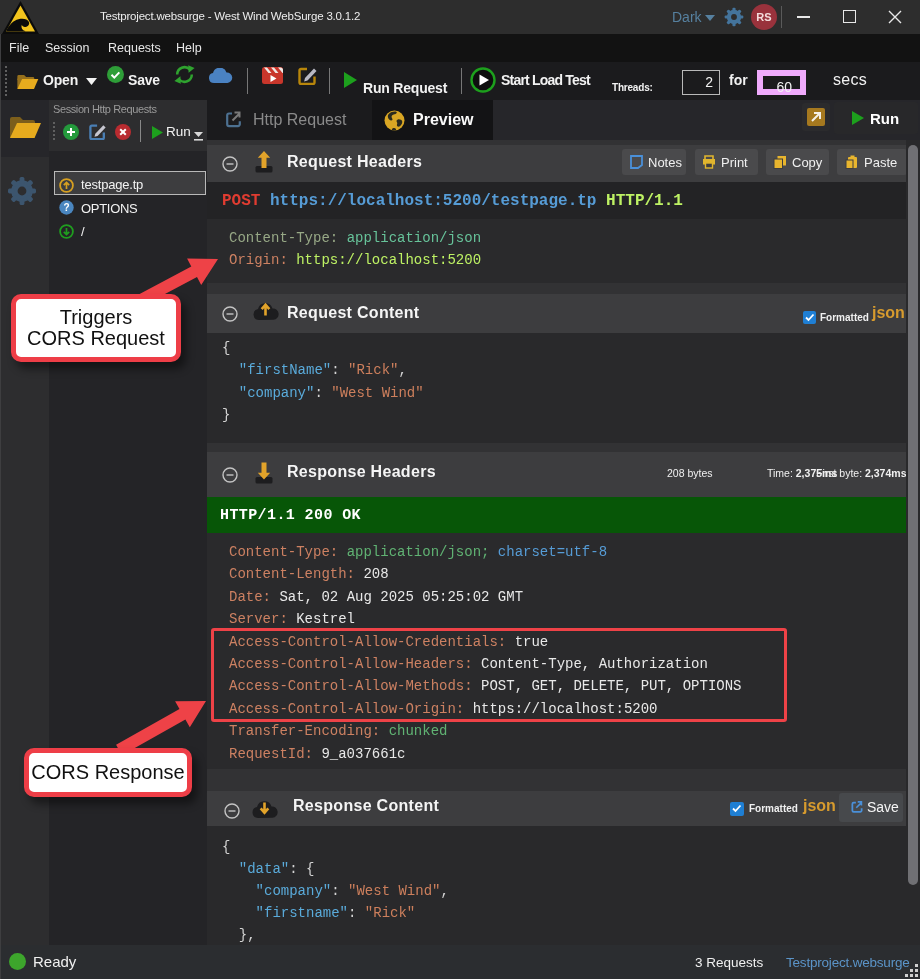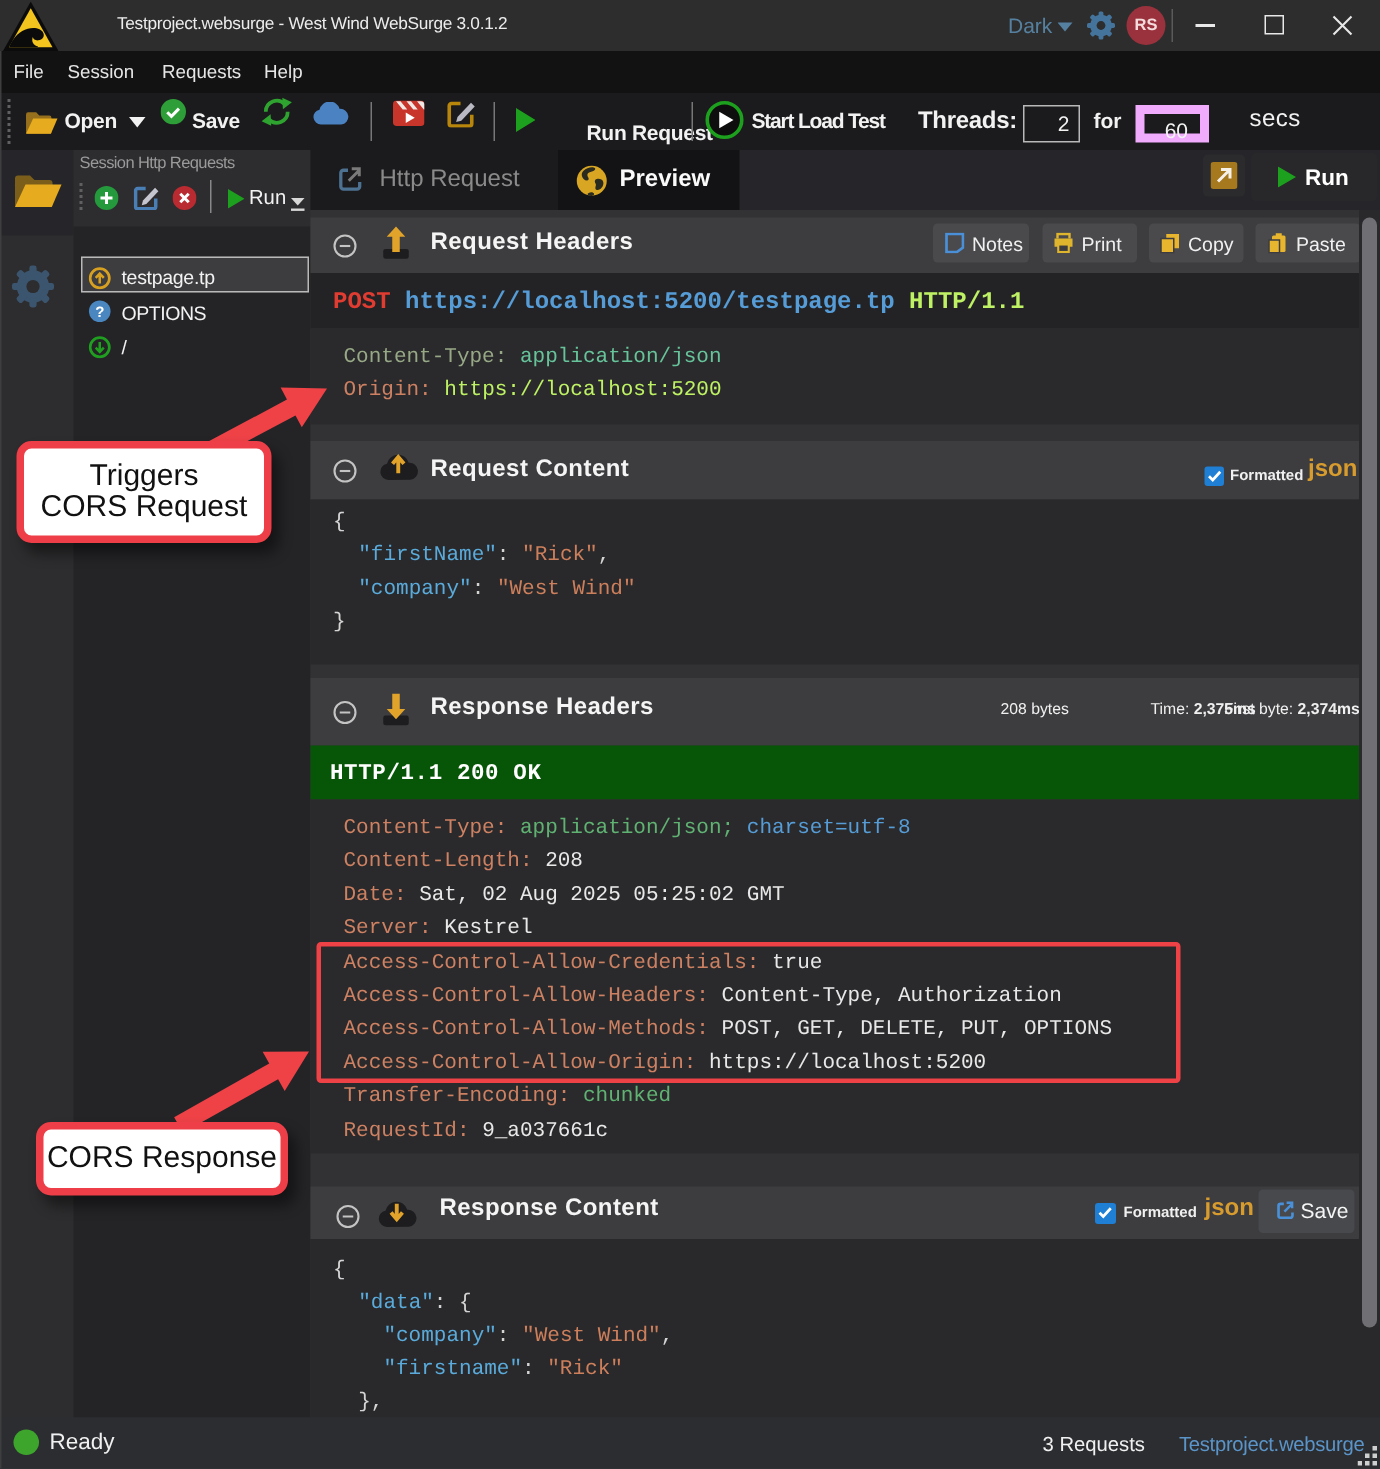--- a/index.html
+++ b/index.html
@@ -17,21 +17,21 @@
 </style>
 </head>
 <body>
 
 <div class="abs" style="left:0;top:0;width:920px;height:34px;background:#2d2d2d;">
   <svg class="abs" style="left:2px;top:1px;" width="37" height="33" viewBox="0 0 37 33">
     <polygon points="18.5,0 37,33 0,33" fill="#0b0b0b"></polygon>
     <polygon points="18.5,4.5 33,30.5 4,30.5" fill="#f2c41d"></polygon>
     <path d="M4,30.5 C7,23.5 11.5,19.5 16.5,18.2 C21.5,17 25.5,18.3 26.8,20.8 C28,23.2 26.3,25.6 23.5,25.9 C21.6,26.1 20.2,25.2 19.9,23.7 C18.7,26.6 20.3,29.3 23.4,30 L23,30.5 Z" fill="#0b0b0b"></path>
   </svg>
-  <div class="abs" style="left:78px;top:10px;font-size:11.5px;letter-spacing:-0.2px;color:#ececec;text-align:right;">Testproject.websurge - West Wind WebSurge 3.0.1.2</div>
+  <div class="abs" style="left:100px;top:10px;font-size:11.5px;letter-spacing:-0.2px;color:#ececec;text-align:right;">Testproject.websurge - West Wind WebSurge 3.0.1.2</div>
   <div class="abs" style="left:672px;top:9px;font-size:14px;color:#56809f;">Dark</div>
   <svg class="abs" style="left:705px;top:14px;" width="11" height="8">
       <polygon points="0,1 10,1 5,7" fill="#56809f"></polygon>
     </svg>
   <svg class="abs" style="left:724px;top:7px;" width="20" height="20" viewBox="0 0 30 30">
   <circle cx="15" cy="15" r="10.8" fill="#44749c"></circle>
   <rect x="12.6" y="1" width="4.8" height="6.5" rx="1.6" fill="#44749c" transform="rotate(0 15 15)"></rect>
 <rect x="12.6" y="1" width="4.8" height="6.5" rx="1.6" fill="#44749c" transform="rotate(45 15 15)"></rect>
 <rect x="12.6" y="1" width="4.8" height="6.5" rx="1.6" fill="#44749c" transform="rotate(90 15 15)"></rect>
 <rect x="12.6" y="1" width="4.8" height="6.5" rx="1.6" fill="#44749c" transform="rotate(135 15 15)"></rect>
@@ -89,28 +89,28 @@
     <polygon points="8.5,8 14.5,11.5 8.5,15" fill="#fff"></polygon>
   </svg>
   <svg class="abs" style="left:298px;top:4px;" width="20" height="19" viewBox="0 0 20 19">
     <path d="M9,3 h-6 a1.5,1.5 0 0 0 -1.5,1.5 v12 a1.5,1.5 0 0 0 1.5,1.5 h12 a1.5,1.5 0 0 0 1.5,-1.5 v-6" stroke="#b8860b" stroke-width="2.4" fill="none"></path>
     <path d="M7,12 l9,-9.5 l2.5,2.5 l-9,9.5 l-3.4,0.9 z" fill="#b9b9c4"></path>
   </svg>
   <div class="abs" style="left:329px;top:6px;width:1px;height:26px;background:#777;"></div>
   <svg class="abs" style="left:344px;top:10px;" width="13" height="16">
       <polygon points="0,0 13,8 0,16" fill="#1da01d"></polygon>
     </svg>
-  <div class="abs" style="left:363px;top:18px;font-size:14px;font-weight:bold;letter-spacing:-0.2px;margin-left:28px;">Run Request</div>
+  <div class="abs" style="left:363px;top:18px;font-size:14px;font-weight:bold;letter-spacing:-0.2px;">Run Request</div>
   <div class="abs" style="left:461px;top:6px;width:1px;height:26px;background:#777;"></div>
   <svg class="abs" style="left:470px;top:5px;" width="26" height="26">
       <circle cx="13" cy="13" r="11.5" stroke="#1da01d" stroke-width="2.4" fill="#0e0e0e"></circle>
       <polygon points="9.5,7.5 19,13 9.5,18.5" fill="#fff"></polygon>
     </svg>
   <div class="abs" style="left:501px;top:10px;font-size:14px;font-weight:bold;letter-spacing:-0.8px;">Start Load Test</div>
-  <div class="abs" style="left:612px;top:10px;font-size:16px;font-weight:bold;letter-spacing:-0.2px;">Threads:</div>
+  <div class="abs" style="left:612px;top:20px;font-size:10px;font-weight:bold;letter-spacing:-0.2px;">Threads:</div>
   <div class="abs" style="left:682px;top:8px;width:38px;height:25px;background:#1b1b1d;border:1px solid #b9b9b9;color:#f2f2f2;font-size:14px;text-align:right;line-height:22px;padding-right:6px;">2</div>
   <div class="abs" style="left:729px;top:10px;font-size:14px;font-weight:bold;">for</div>
   <div class="abs" style="left:757px;top:8px;width:49px;height:25px;background:#1b1b1d;border:6px solid #f0abfc;color:#f2f2f2;font-size:14px;text-align:right;line-height:22px;padding-right:8px;">60</div>
   <div class="abs" style="left:811px;top:9px;font-size:16px;letter-spacing:0.3px;margin-left:22px;">secs</div>
 </div>
 
 <div class="abs" style="left:0;top:100px;width:207px;height:845px;background:#2d2d2f;"></div>
 <div class="abs" style="left:0;top:100px;width:49px;height:57px;background:#26262a;"></div>
 <div class="abs" style="left:49px;top:151px;width:158px;height:794px;background:#242427;"></div>
 

